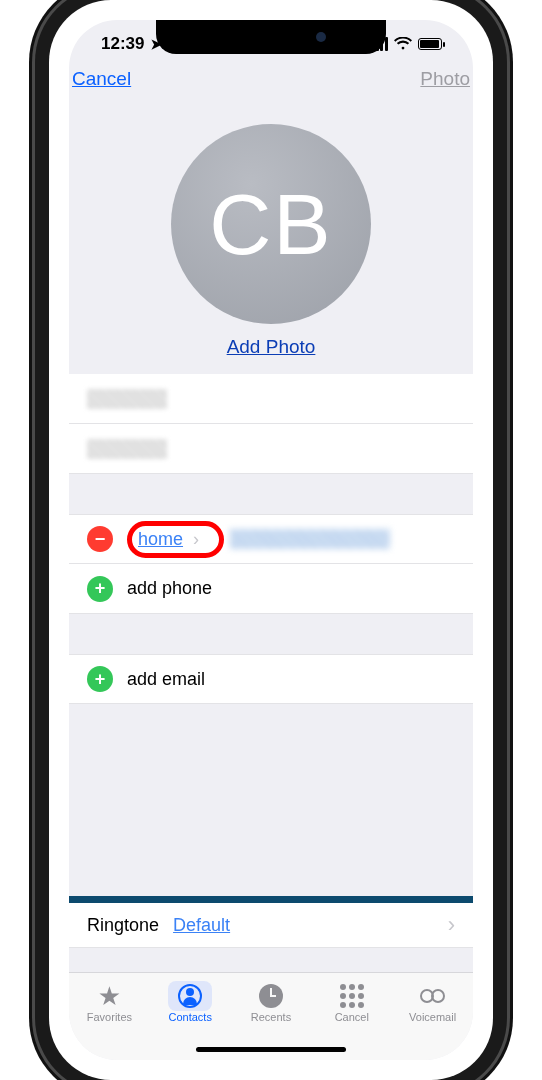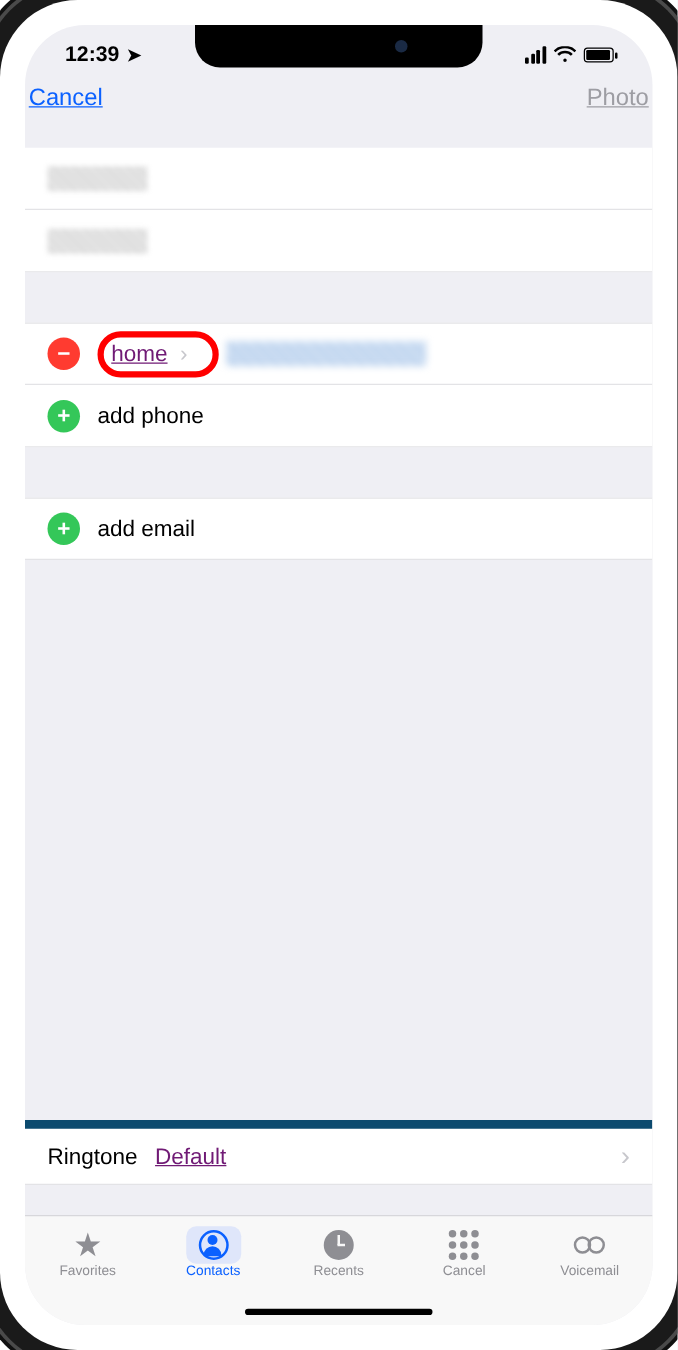--- a/index.html
+++ b/index.html
@@ -4,21 +4,21 @@
 <style>
 * { margin: 0; padding: 0; box-sizing: border-box; }
 body {
   background: #fff;
   font-family: -apple-system, "Helvetica Neue", Arial, sans-serif;
   display: flex;
   justify-content: center;
   align-items: flex-start;
 }
 .frame {
-  width: 542px;
+  width: 444px;
   height: 1080px;
   background: #fff;
   position: relative;
   border-radius: 62px;
   overflow: hidden;
   box-shadow: 0 0 0 14px #1a1a1a, 0 0 0 17px #4a4a4a, 0 0 0 20px #111;
   margin: 0 auto;
 }
 .screen {
   position: absolute;
@@ -130,21 +130,21 @@
 }
 .circle-btn {
   width: 26px; height: 26px; border-radius: 50%;
   display: flex; align-items: center; justify-content: center;
   color: #fff; font-weight: 700; font-size: 18px;
   margin-right: 14px;
 }
 .minus { background: #ff3b30; }
 .plus  { background: #34c759; }
 .label-link {
-  color: #701a75; text-decoration: underline; font-size: 18px;
+  color: #3b82f6; text-decoration: underline; font-size: 18px;
 }
 .chev {
   color: #c7c7cc; margin: 0 10px; font-size: 18px;
 }
 .highlight-oval {
   border: 5px solid #ff0000;
   border-radius: 26px;
   padding: 3px 10px 3px 6px;
   display: inline-flex;
   align-items: center;
@@ -238,20 +238,26 @@
       </div>
     </div>
 
     <div class="nav-bar">
       <span class="nav-link cancel">Cancel</span>
       <span class="nav-link done">Photo</span>
     </div>
 
     <div class="content-scroll">
 
+      <div class="avatar-zone">
+        <div class="avatar">
+          <span>CB</span>
+        </div>
+        <span class="add-photo">Add Photo</span>
+      </div>
 
       <div class="list">
         <div class="row">
           <div class="redacted"></div>
         </div>
         <div class="row">
           <div class="redacted"></div>
         </div>
       </div>
 

